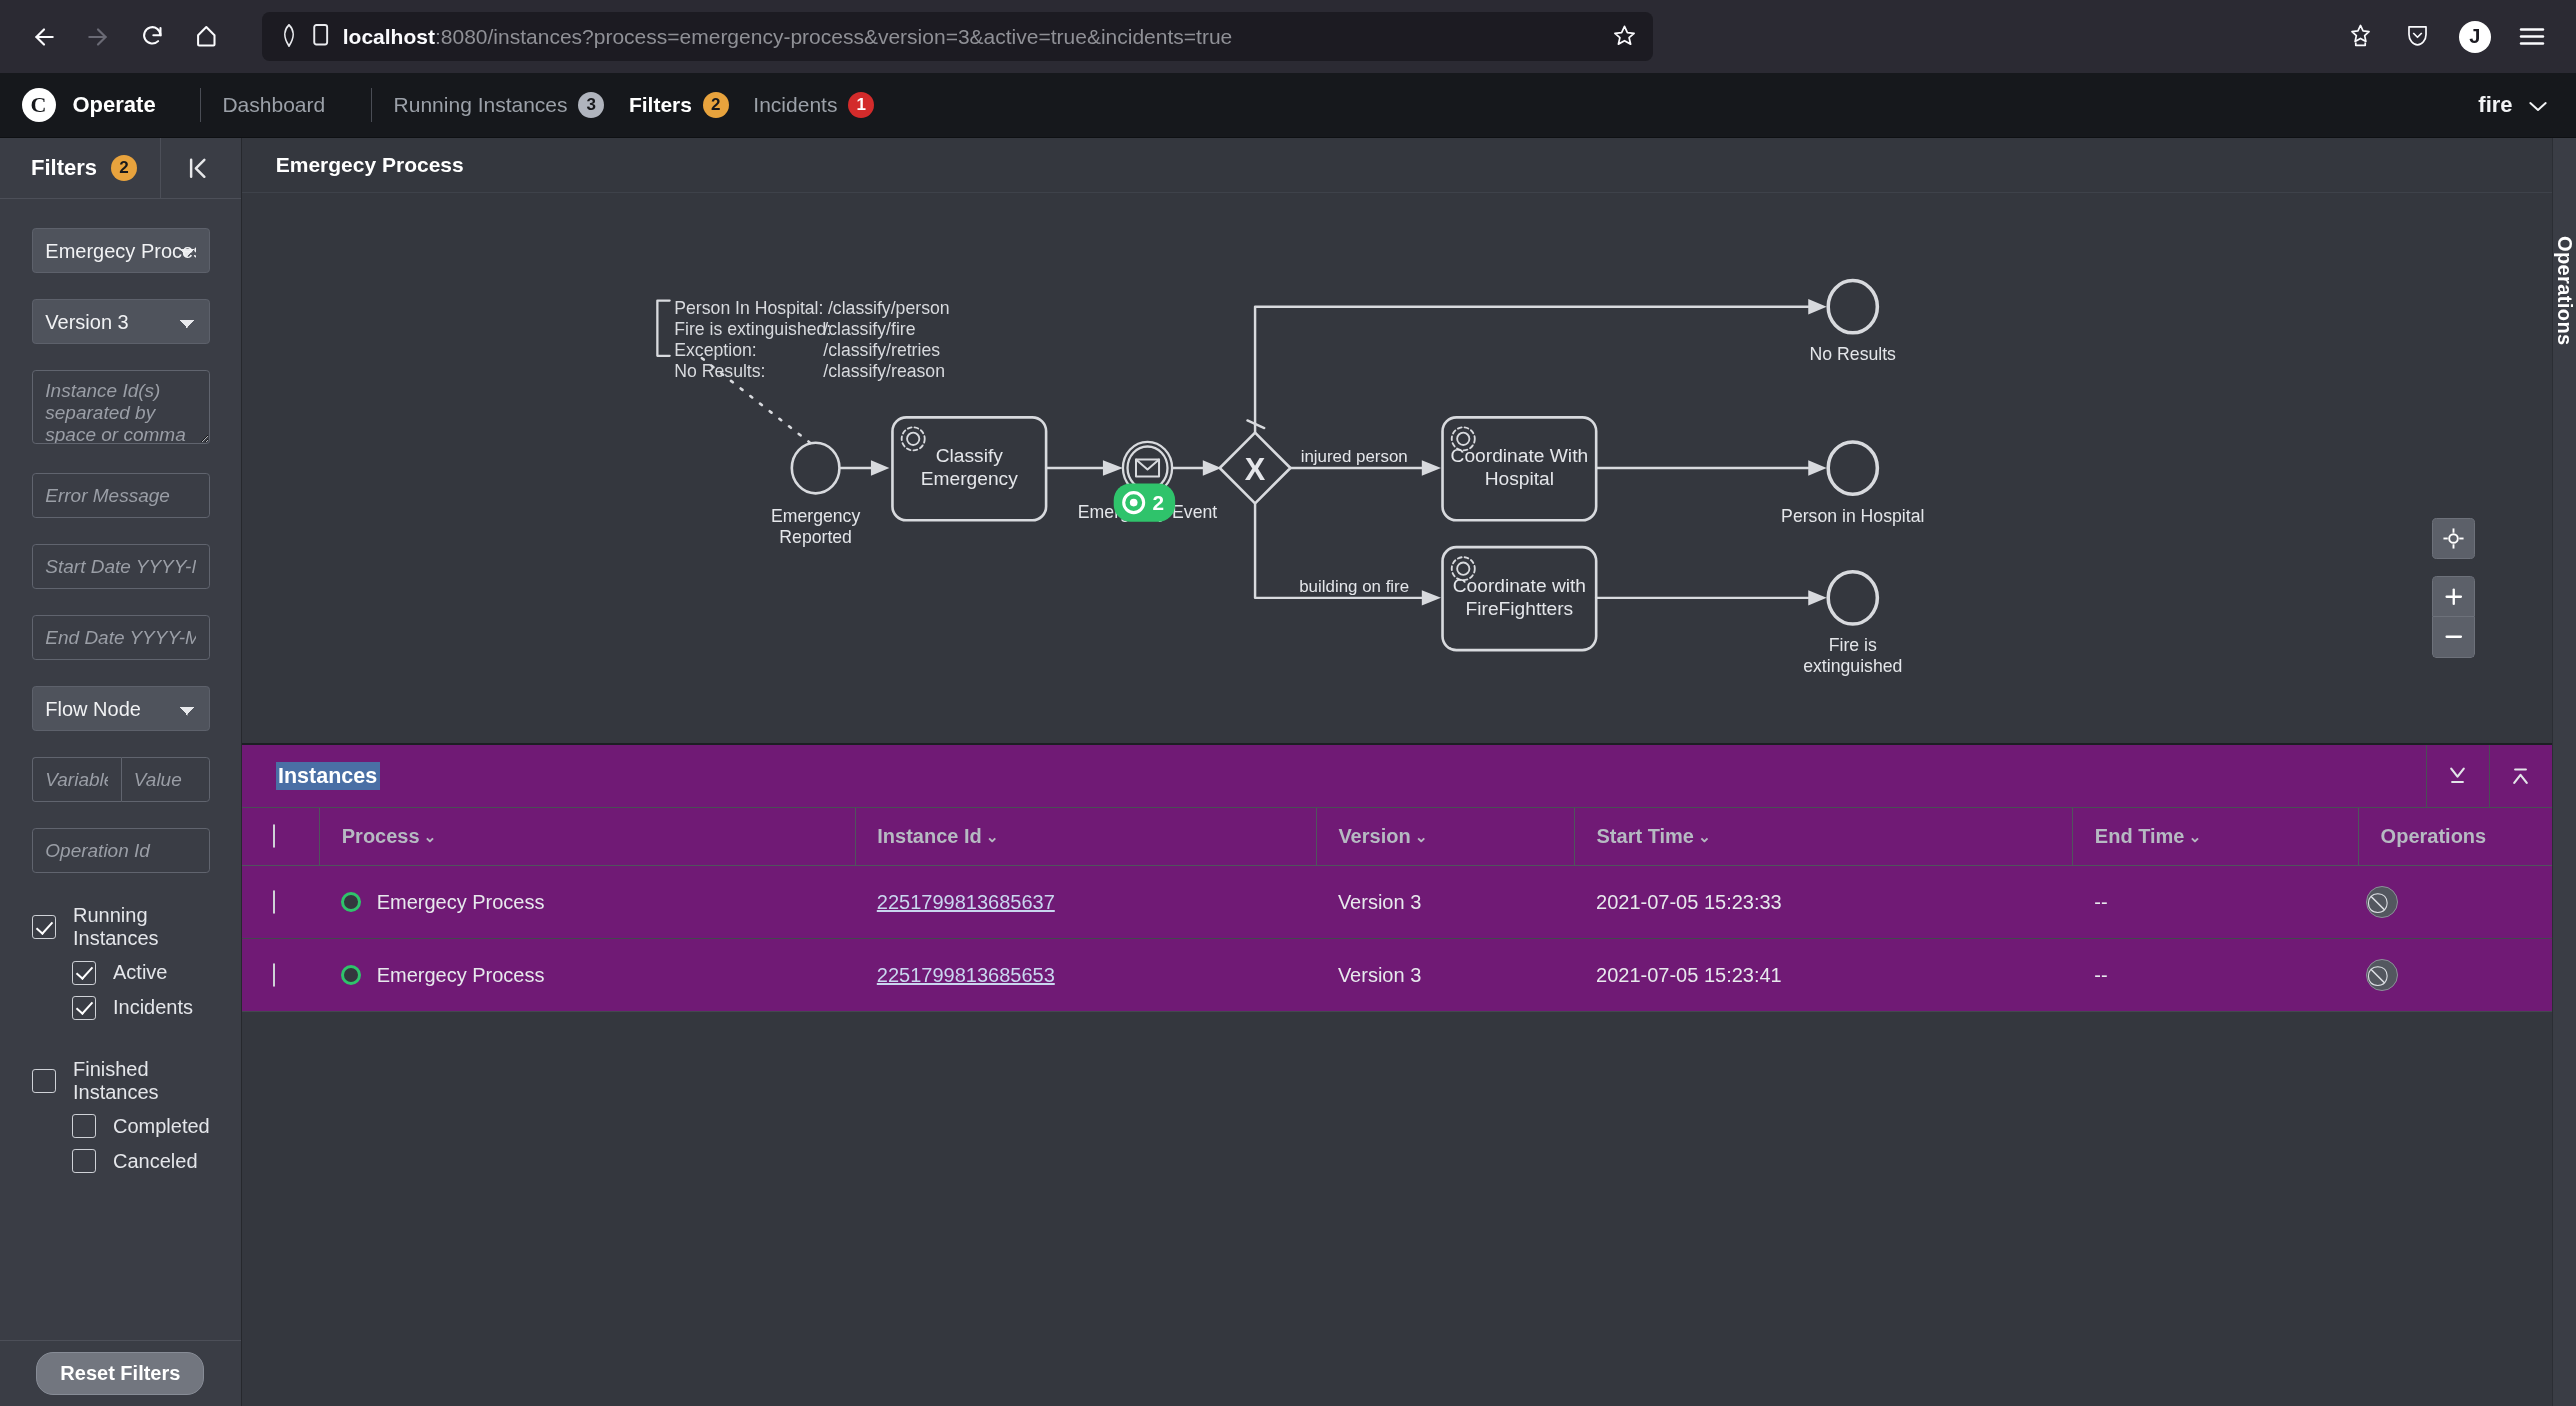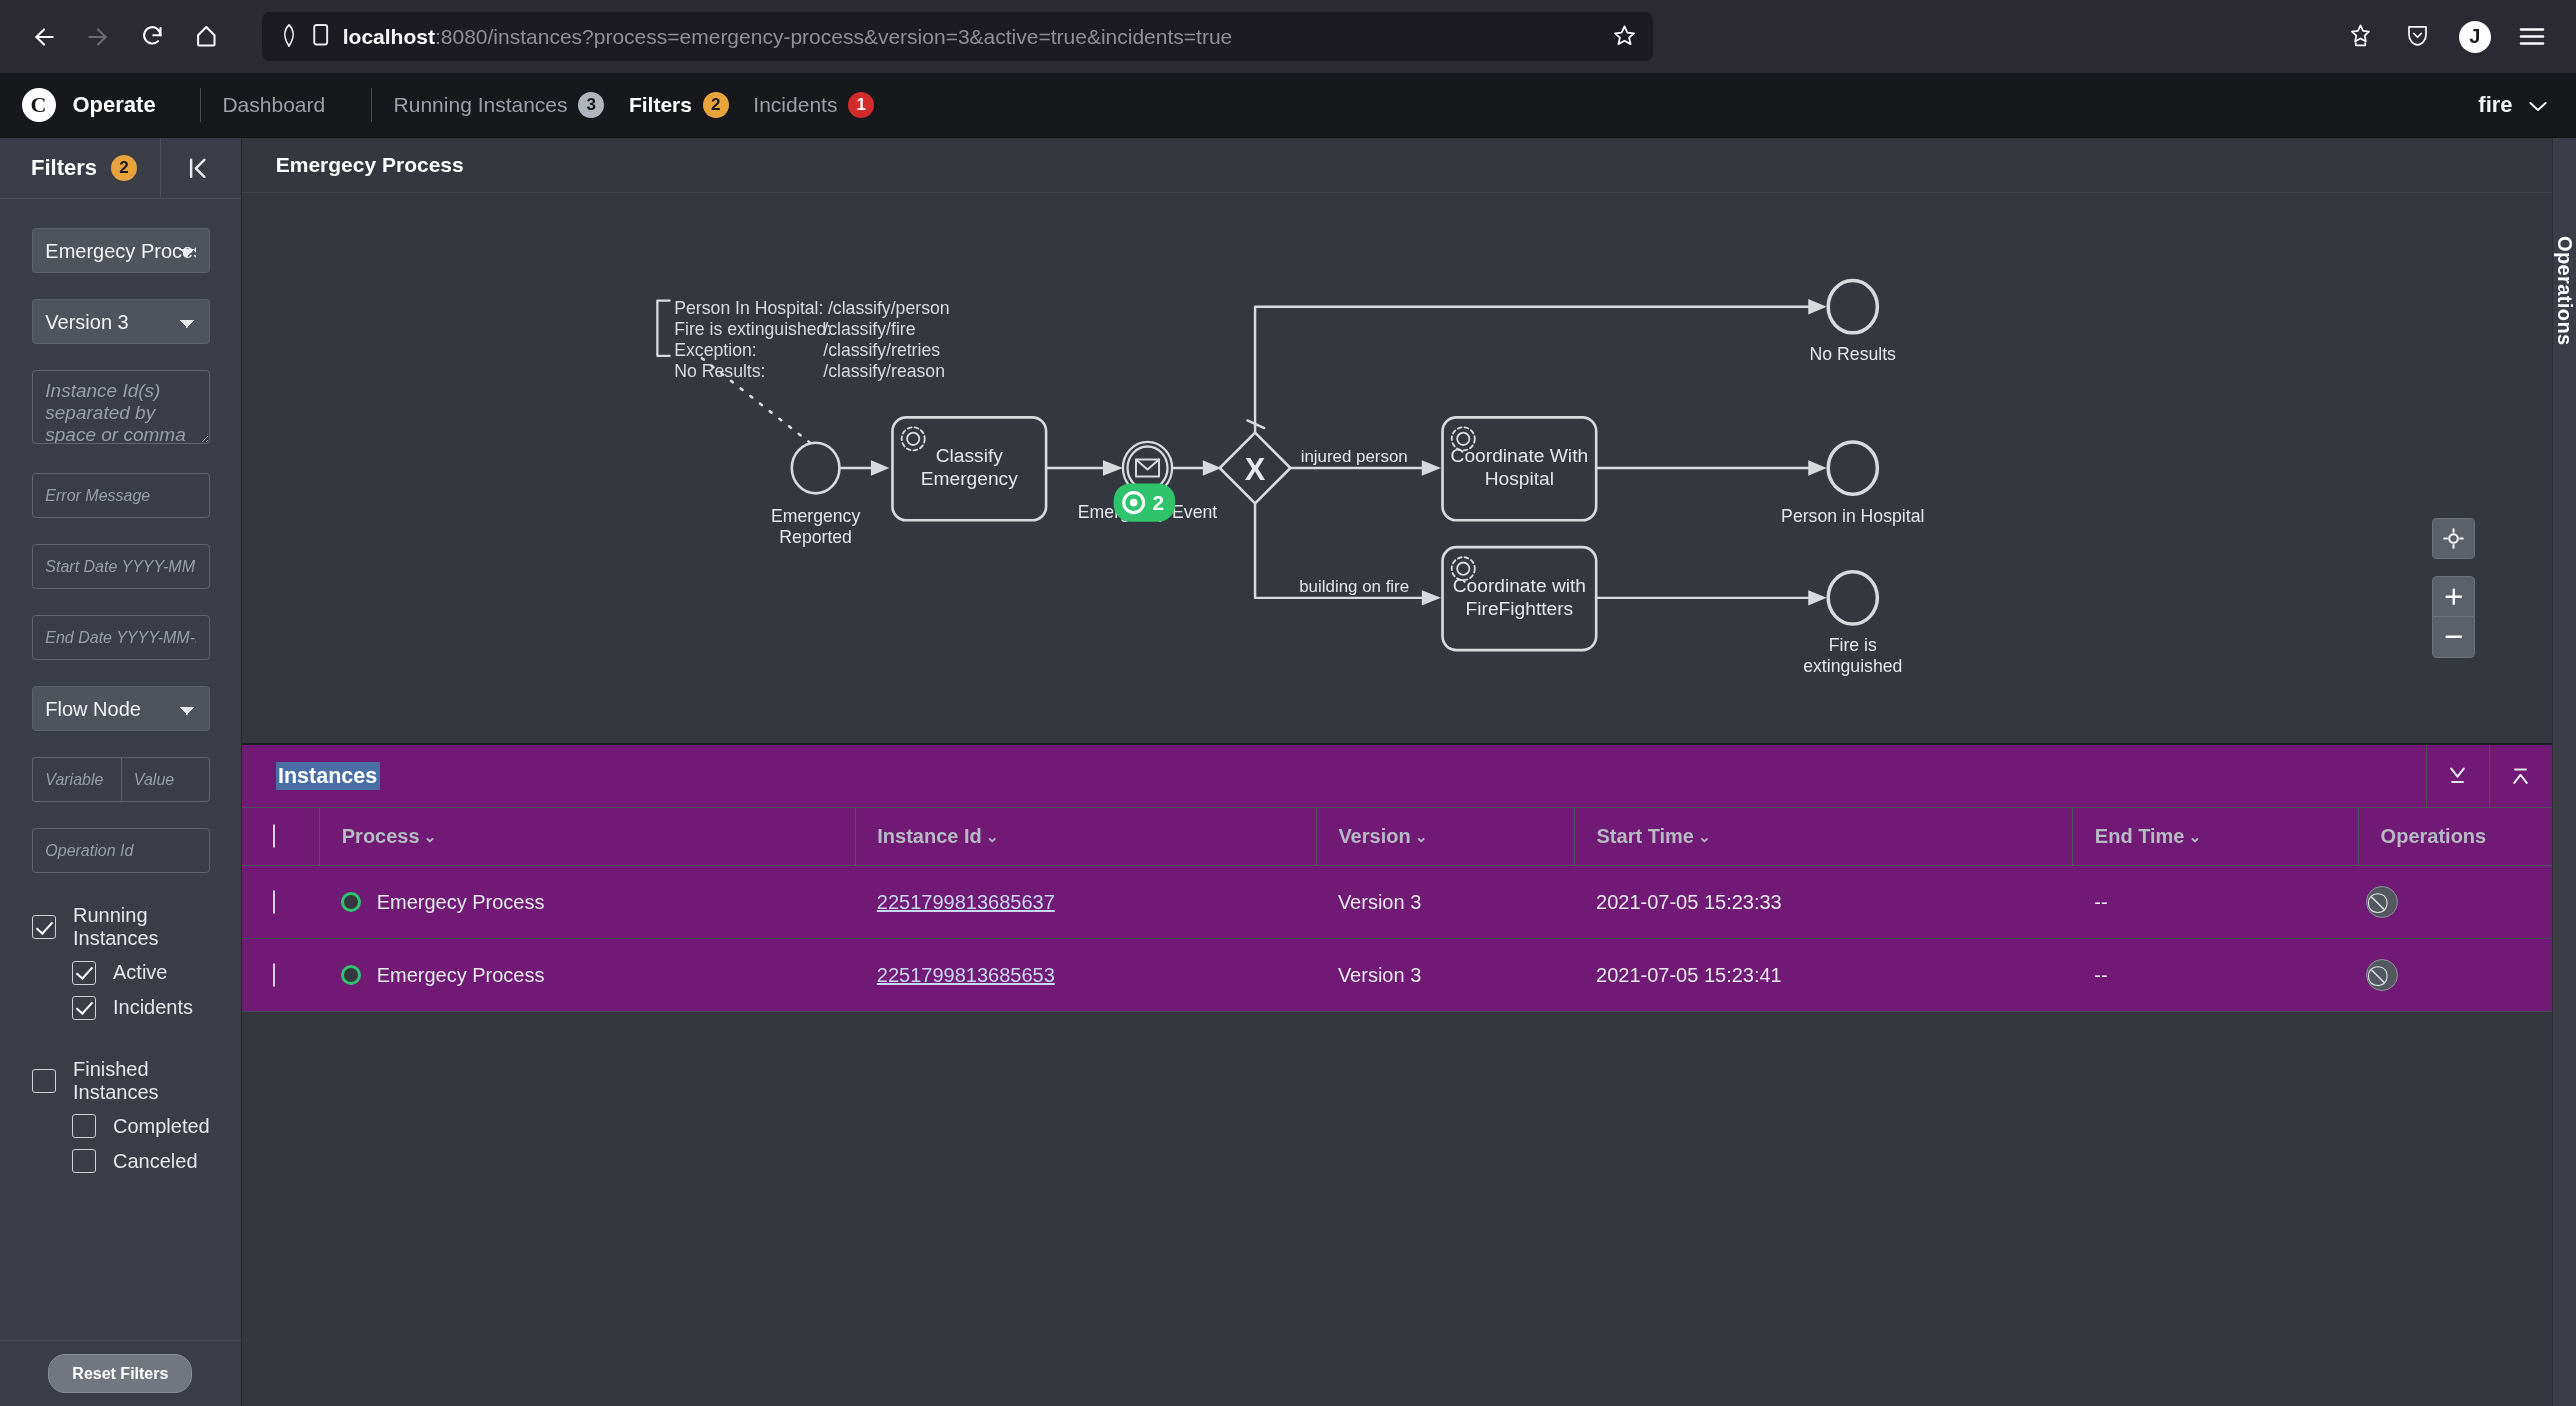--- a/index.html
+++ b/index.html
@@ -163,21 +163,21 @@
       linear-gradient(135deg, #e8e9ec 50%, transparent 50%);
     background-position: calc(100% - 21.5px) 20px, calc(100% - 14px) 20px;
     background-size: 8.5px 8.5px, 8.5px 8.5px;
     background-repeat: no-repeat;
   }
   input.ctl {
     height: 45px;
     background: transparent;
     border: 0.8px solid #60646e;
     border-radius: 3.8px;
-    font-size: 16px;
+    font-size: 19px;
     padding: 0 12.3px;
   }
   textarea.ctl {
     height: 74px;
     background: transparent;
     border: 0.8px solid #60646e;
     border-radius: 3.8px;
     font-size: 19px;
     padding: 9.2px 12.3px;
     resize: vertical;
@@ -214,21 +214,21 @@
   .sidebar-foot {
     height: 66px;
     border-top: 0.8px solid #4c4f58;
     display: flex; align-items: center; justify-content: center;
   }
   .reset-btn {
     background: #72767f;
     border: 0.8px solid #878c96;
     border-radius: 17px;
     color: #fff;
-    font-size: 16px; font-weight: 700;
+    font-size: 20px; font-weight: 700;
     padding: 9.2px 23px;
     font-family: "Liberation Sans", sans-serif;
   }
 
   
   .main {
     flex: 1 1 auto;
     display: flex;
     flex-direction: column;
     min-width: 0;

